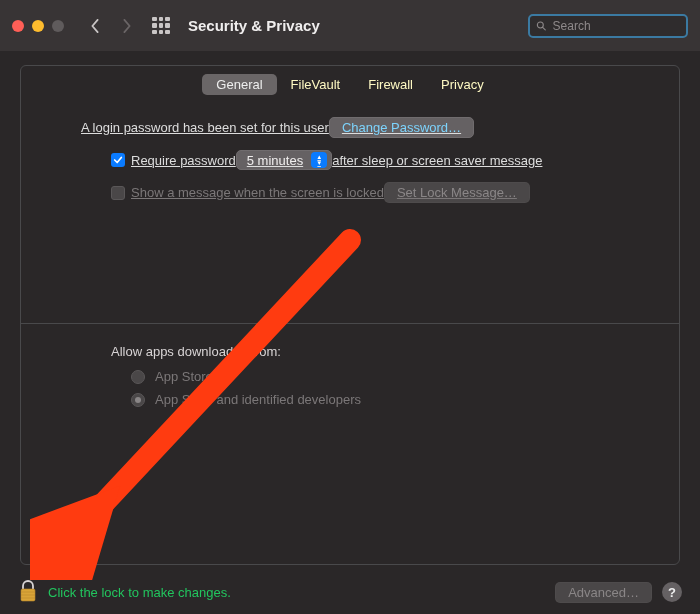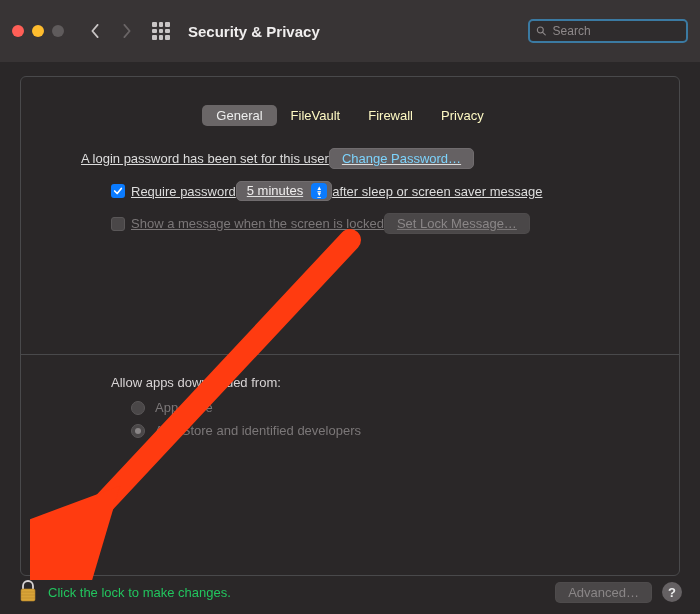--- a/index.html
+++ b/index.html
@@ -8,21 +8,21 @@
     height: 614px;
     background: #2a2728;
     font-family: -apple-system, BlinkMacSystemFont, "Helvetica Neue", Arial, sans-serif;
     font-size: 13px;
     color: #ddd;
     overflow: hidden;
     position: relative;
   }
   
   .titlebar {
-    height: 62px;
+    height: 51px;
     background: #383435;
     display: flex;
     align-items: center;
     padding: 14px 12px;
     gap: 10px;
   }
   .traffic-lights { display: flex; gap: 8px; margin-right: 10px; }
   .tl { width: 12px; height: 12px; border-radius: 50%; }
   .tl-close { background: #ff5f57; }
   .tl-min { background: #febc2e; }
@@ -65,21 +65,21 @@
     color: #f97316; font-size: 12px; width: 100%;
   }
   .searchbox input::placeholder { color: #8e898a; }
 
   
   .panel {
     margin: 14px 20px 0 20px;
     border: 1px solid #49494b;
     border-radius: 6px;
     height: 500px;
-    padding: 28px 20px 0 20px;
+    padding: 8px 20px 0 20px;
     position: relative;
     background: #2a2728;
   }
   
   .tabs {
     display: flex;
     justify-content: center;
     gap: 0;
     margin-bottom: 22px;
   }
@@ -124,21 +124,21 @@
     flex-shrink: 0;
   }
   .checkbox.checked { background: #0a7bff; }
   .checkbox.checked svg { width: 10px; height: 10px; fill: #fff; }
   .checkbox.unchecked { background: #4a4748; border: 1px solid #5a5758; }
   .select {
     background: #656163;
     border: 1px solid #706c6e;
     border-radius: 5px;
     padding: 1px 4px 1px 10px;
-    display: inline-flex; align-items: flex-start;
+    display: inline-flex; align-items: center;
     gap: 8px;
     font-size: 13px;
     color: #f0eeee;
   }
   .select .arrows {
     background: #0a7bff;
     border-radius: 4px;
     width: 16px; height: 16px;
     display: flex; flex-direction: column;
     align-items: center; justify-content: center;

